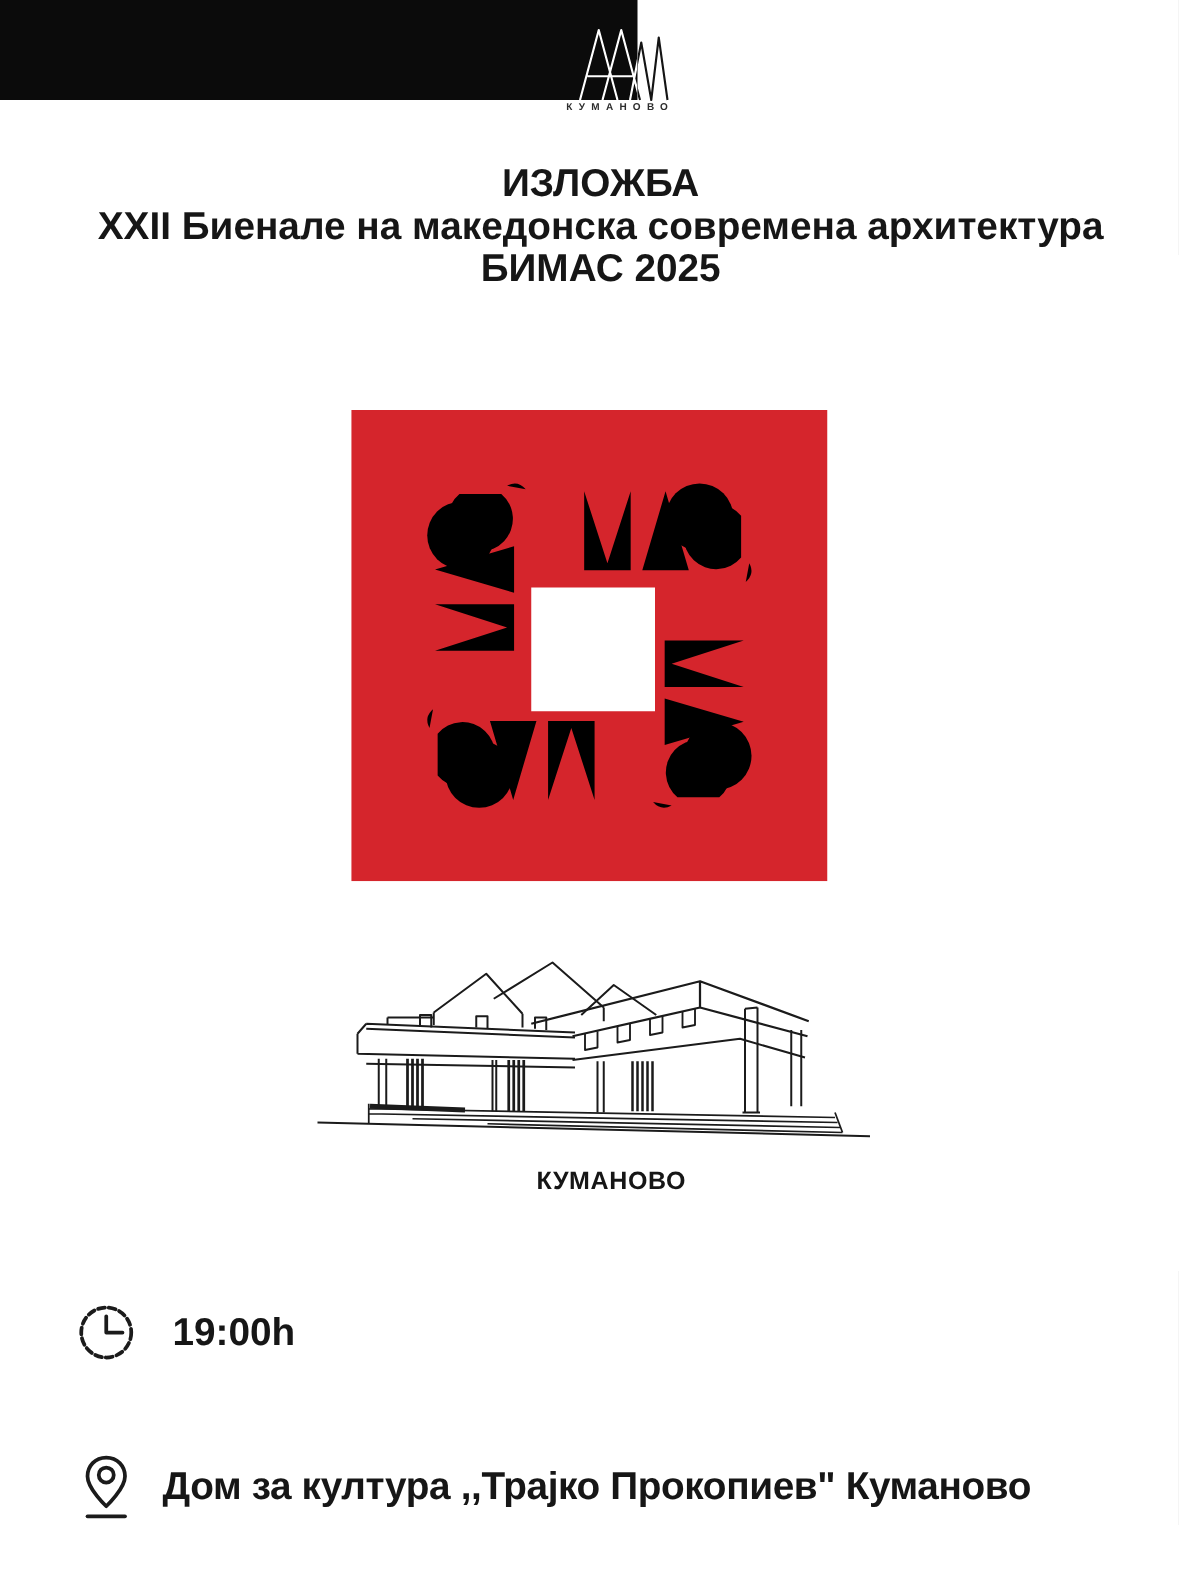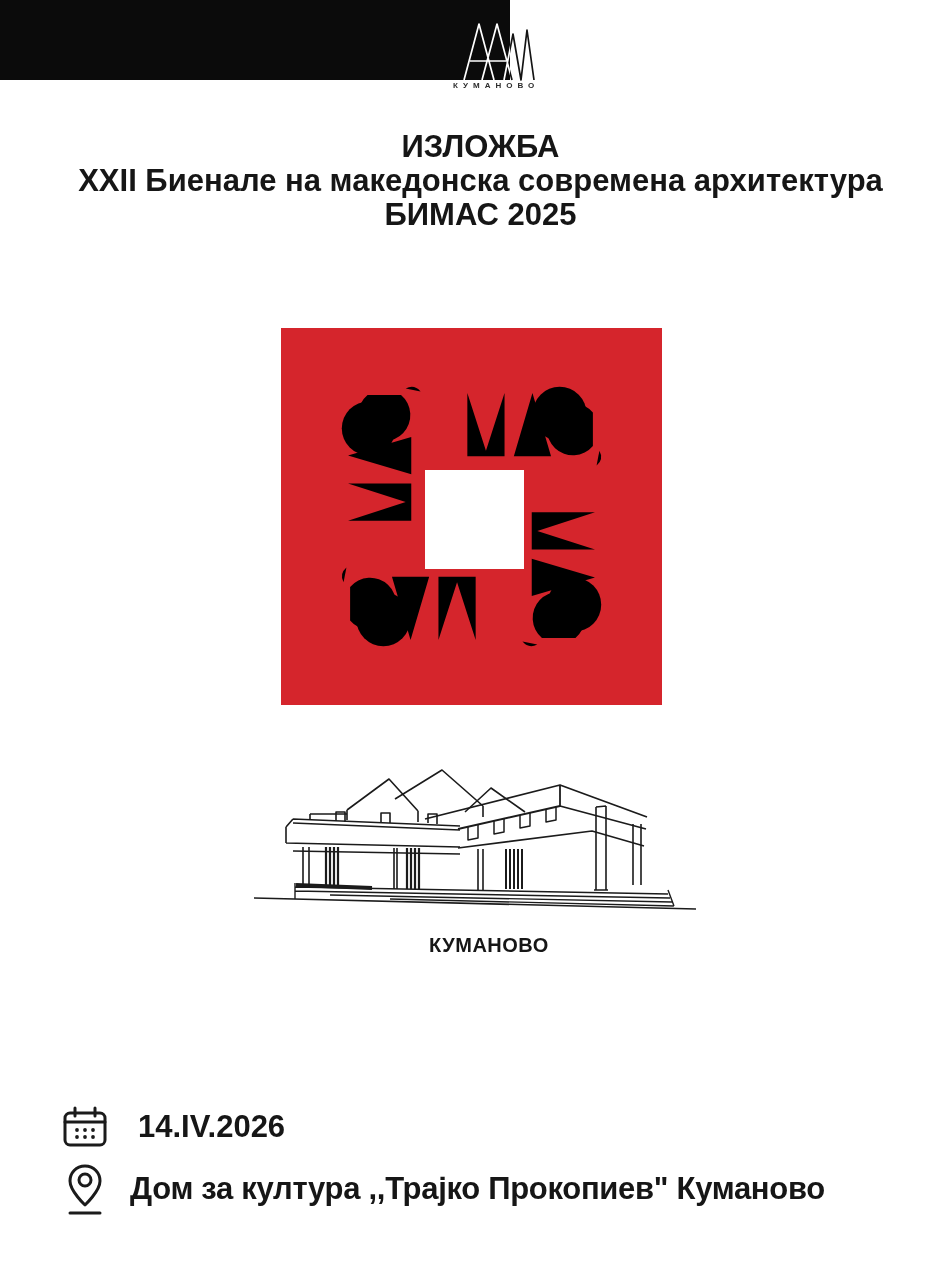--- a/index.html
+++ b/index.html
@@ -130,38 +130,30 @@
     <path d="M 218 70 L 218 83 L 228 81 L 228 68 M 244 64 L 244 77 L 254 75 L 254 62 M 270 58 L 270 71 L 280 69 L 280 56 M 296 52 L 296 65 L 306 63 L 306 50" stroke-width="1.5"></path>
 
     <path d="M 346 50 L 346 133 M 356 49 L 356 133 M 346 50 L 356 49 M 344 133 L 358 133 M 383 67 L 383 128 M 391 67 L 391 128 M 228 92 L 228 133 M 233 92 L 233 133" stroke-width="1.6"></path>
     <path d="M 256 92 L 256 132 M 260 92 L 260 132 M 264 92 L 264 132 M 268 92 L 268 132 M 272 92 L 272 132" stroke-width="2"></path>
   </svg>
 
   <div class="venue-caption">
     <div>КУМАНОВО</div>
   </div>
 
-
-  <div class="detail-row row-date">
+  <div class="detail-row row-time">
     <div class="icon-box">
-      <svg width="46" height="46" viewBox="0 0 46 46">
-        <rect class="st" x="3" y="9" width="40" height="32" rx="5"></rect>
-        <path class="st" d="M 13 4 L 13 12 M 33 4 L 33 12 M 3 18 L 43 18"></path>
-        <g fill="#1b1b1b">
-          <circle cx="15" cy="26" r="1.9"></circle>
-            <circle cx="23" cy="26" r="1.9"></circle>
-            <circle cx="31" cy="26" r="1.9"></circle>
-          <circle cx="15" cy="33" r="1.9"></circle>
-            <circle cx="23" cy="33" r="1.9"></circle>
-            <circle cx="31" cy="33" r="1.9"></circle>
-        </g>
+      <svg width="46" height="48" viewBox="0 0 46 48">
+        <circle class="st" cx="23" cy="24" r="20" stroke-dasharray="5.5 3.2"></circle>
+        <path class="st" d="M 23 24 L 23 11 M 23 24 L 36 24"></path>
       </svg>
     </div>
-    <span class="txt">14.IV.2026</span>
+    <span class="txt">19:00h</span>
   </div>
+
 
   <div class="detail-row row-location">
     <div class="icon-box">
       <svg width="38" height="54" viewBox="0 0 38 54">
         <path class="st" d="M 19 4 C 10 4 4 11 4 19 C 4 29 19 43 19 43 C 19 43 34 29 34 19 C 34 11 28 4 19 4 Z"></path>
         <circle class="st" cx="19" cy="18" r="6"></circle>
         <path class="st" d="M 4 51 L 34 51"></path>
       </svg>
     </div>
     <span class="txt">Дом за култура ,,Трајко Прокопиев" Куманово</span>

